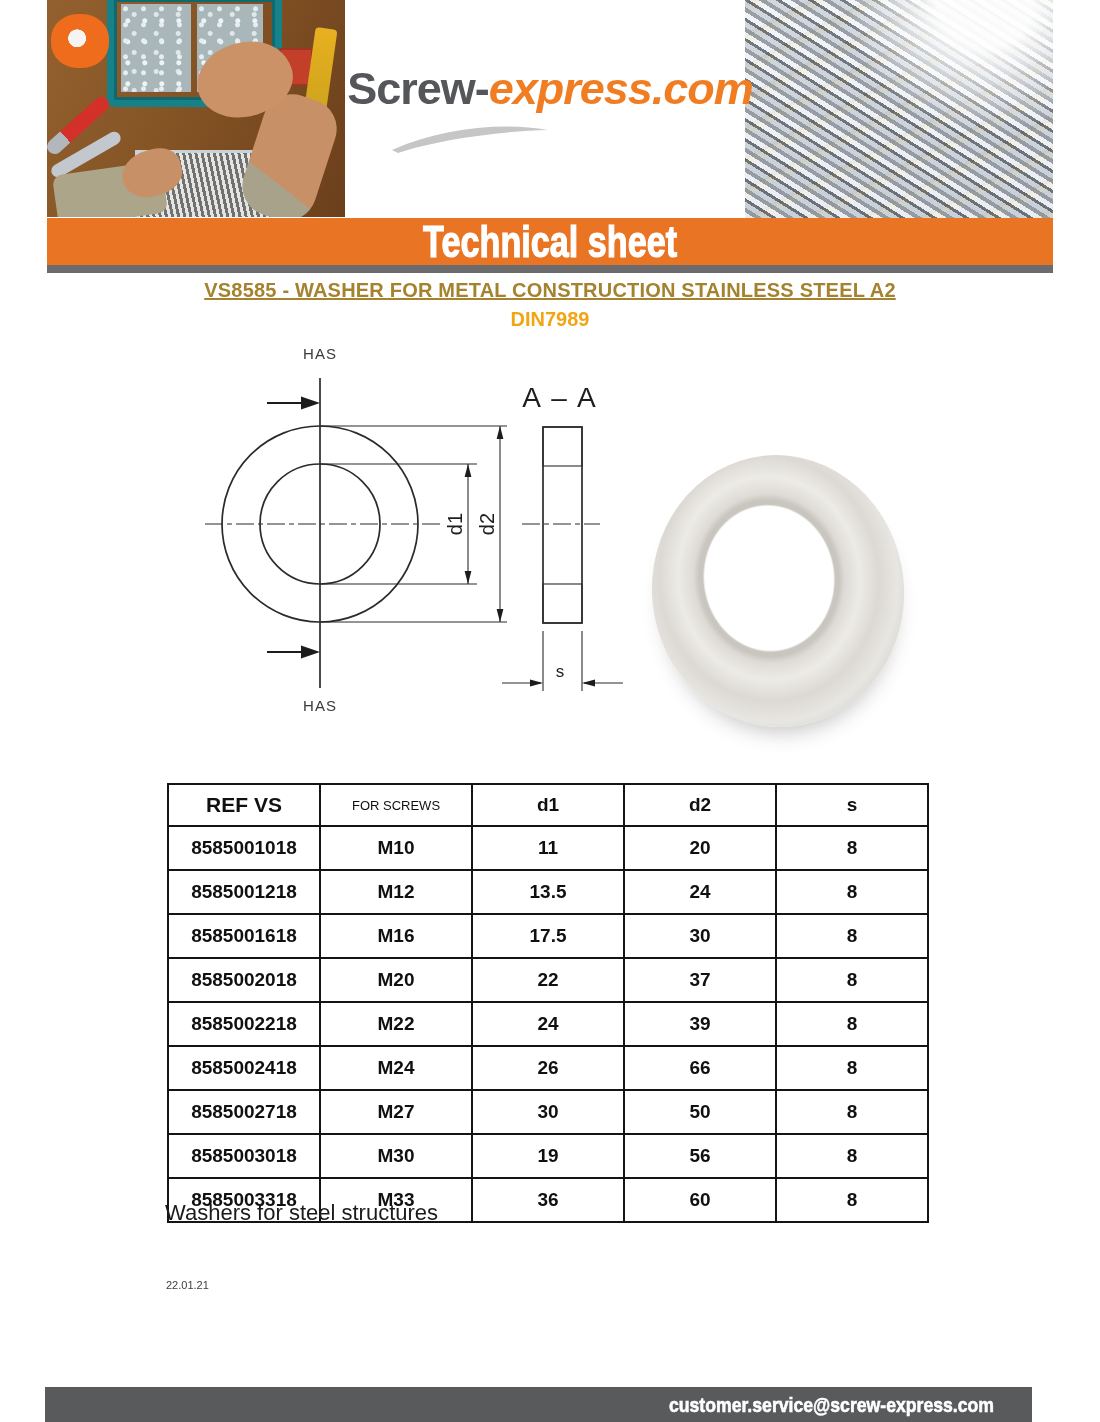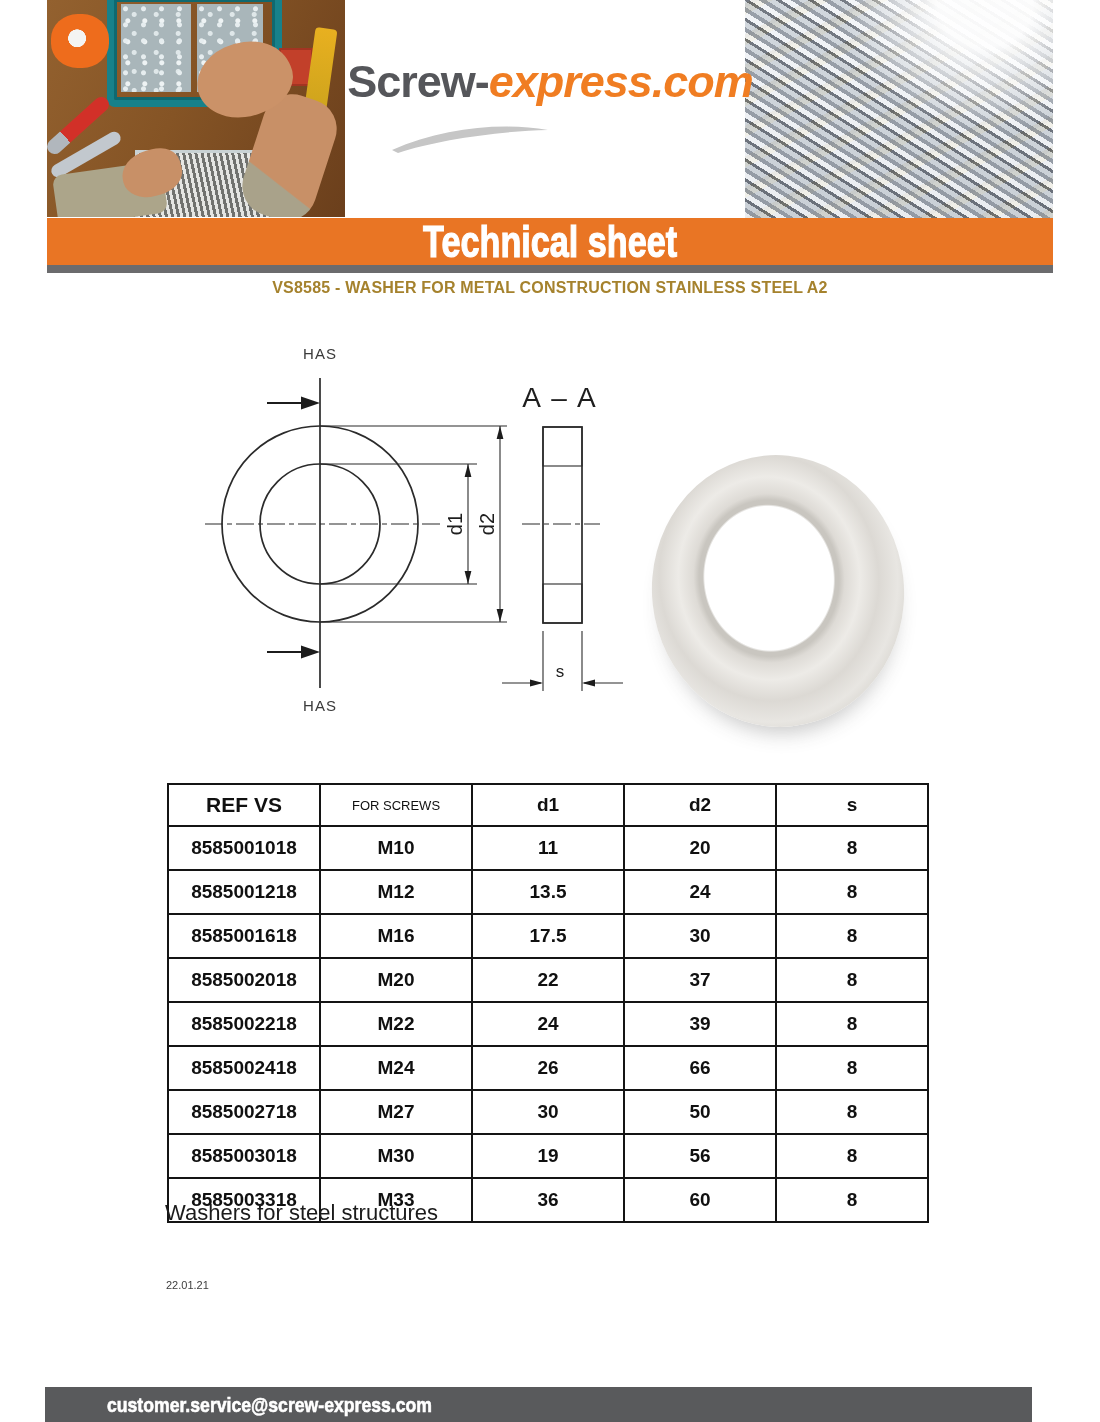--- a/index.html
+++ b/index.html
@@ -17,36 +17,36 @@
        repeating-linear-gradient(-28deg, rgba(196,166,74,.70) 0 6px, rgba(130,104,36,.65) 6px 10px, rgba(0,0,0,0) 10px 27px),
        linear-gradient(#c3c8cf,#8f96a0);}
   .shape{position:absolute;}
   .speck{background-color:#a9b6ba;background-image:
      radial-gradient(circle at 25% 30%, #e6edef 0 2px, transparent 3px),
      radial-gradient(circle at 60% 55%, #dfe7e9 0 2px, transparent 3px),
      radial-gradient(circle at 40% 80%, #eef3f4 0 2px, transparent 3px);
      background-size:18px 16px,22px 19px,17px 21px;}
 
   
-  #logo{position:absolute;left:345px;top:56px;width:410px;text-align:center;white-space:nowrap;
+  #logo{position:absolute;left:345px;top:63px;width:410px;text-align:center;white-space:nowrap;
         font-size:45px;font-weight:700;letter-spacing:-1px;}
   #logo .g{color:#55565a;}
   #logo .o{color:#F07D22;font-style:italic;}
   #logo-swoosh{position:absolute;left:388px;top:120px;}
 
   
   #banner{position:absolute;left:47px;top:218px;width:1006px;height:47px;background:#E97524;
           display:flex;align-items:center;justify-content:center;}
   #banner .t{color:#ffffff;font-size:45px;font-weight:700;line-height:46px;
              transform:scaleX(.76);-webkit-text-stroke:1.2px #ffffff;}
   #banner-stripe{position:absolute;left:47px;top:265px;width:1006px;height:8px;background:#6b6b6d;}
 
   
   #prod-title{position:absolute;left:0;top:279px;width:1100px;text-align:center;
-              color:#A5822D;font-size:16px;font-weight:700;letter-spacing:.2px;}
+              color:#A5822D;font-size:20px;font-weight:700;letter-spacing:.2px;text-decoration:underline;}
   #prod-standard{position:absolute;left:0;top:308px;width:1100px;text-align:center;
               color:#F2A513;font-size:20px;font-weight:700;}
 
   
   #drawing{position:absolute;left:150px;top:335px;width:800px;height:430px;}
   .ln{stroke:#2b2b2b;stroke-width:1.7;fill:none;}
   .ln1{stroke:#2b2b2b;stroke-width:1.1;fill:none;}
   .ln2{stroke:#1c1c1c;stroke-width:2;fill:none;}
   .lncl{stroke:#2b2b2b;stroke-width:1.1;fill:none;stroke-dasharray:18 4 5 4;}
   .lbl-has{font-family:"Liberation Sans",sans-serif;font-size:15px;fill:#3a3a3a;letter-spacing:1px;}
@@ -69,21 +69,21 @@
   #spec-table th:nth-child(1){font-size:21px;font-weight:700;}
   #spec-table th:nth-child(2){font-size:13px;font-weight:500;text-align:center;}
   #spec-table th:nth-child(n+3){font-size:19px;font-weight:700;}
 
   
   #caption{position:absolute;left:165px;top:1200px;font-size:22px;color:#1b1b1b;}
   #date{position:absolute;left:166px;top:1279px;font-size:11px;color:#3d3d3d;}
 
   
   #footer-bar{position:absolute;left:45px;top:1387px;width:987px;height:35px;background:#595A5C;
-      display:flex;align-items:center;}
+      display:flex;align-items:center;justify-content:flex-end;}
   #footer-bar .e{color:#ffffff;font-size:21px;font-weight:700;line-height:35px;margin-right:38px;
       transform:scaleX(.84);transform-origin:right center;-webkit-text-stroke:.6px #ffffff;}
 </style>
 </head>
 <body>
 
 <div id="page">
 
   <div id="photo-left" class="photo">
     <div class="shape speck" style="left:74px;top:4px;width:70px;height:88px;"></div>
@@ -107,20 +107,21 @@
   <svg id="logo-swoosh" width="165" height="36" viewBox="0 0 165 36">
     <path d="M4 30 C 55 8, 112 2, 160 10 C 112 11, 48 20, 10 33 Z" fill="#c6c6c6"></path>
   </svg>
 
   <div id="banner">
     <div class="t">Technical sheet</div>
   </div>
   <div id="banner-stripe"></div>
 
   <div id="prod-title">VS8585 - WASHER FOR METAL CONSTRUCTION STAINLESS STEEL A2</div>
+  <div id="prod-standard">DIN7989</div>
 
   <svg id="drawing" viewBox="0 0 800 430">
     <defs>
       <pattern id="hatch" patternUnits="userSpaceOnUse" width="7" height="7" patternTransform="rotate(45)">
         <line x1="0" y1="0" x2="0" y2="7" stroke="#2f2f2f" stroke-width="1.4"></line>
       </pattern>
     </defs>
 
     <text class="lbl-has" x="170" y="24" text-anchor="middle">HAS</text>
     <text class="lbl-has" x="170" y="376" text-anchor="middle">HAS</text>

